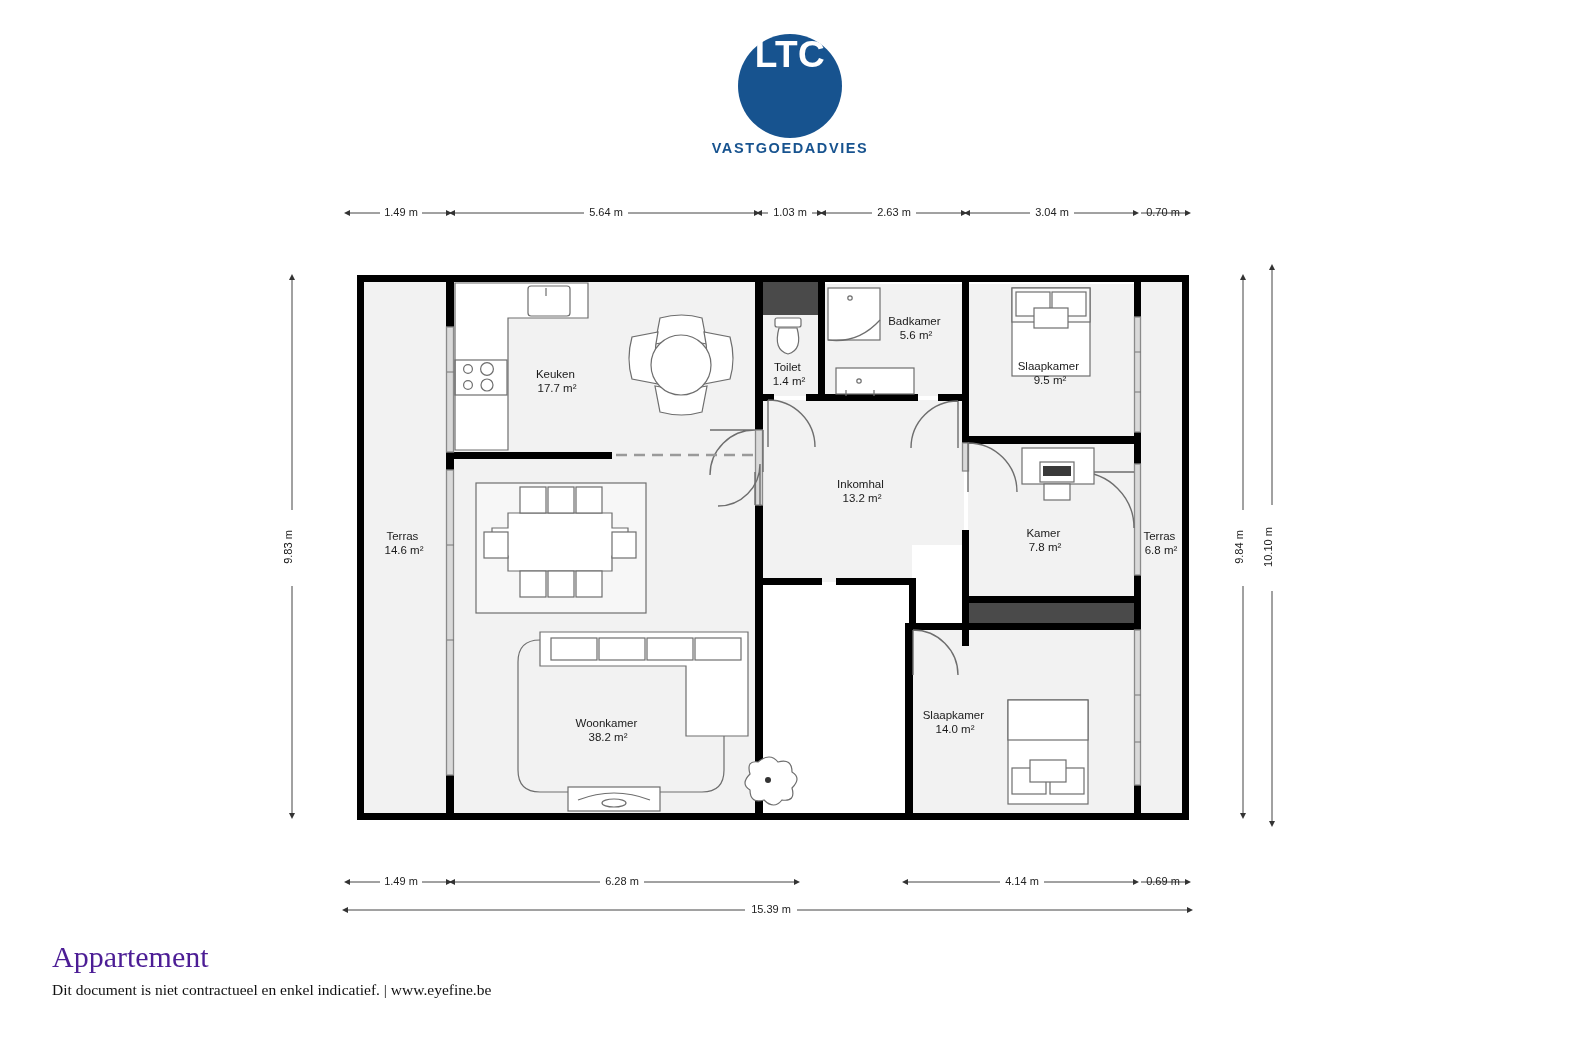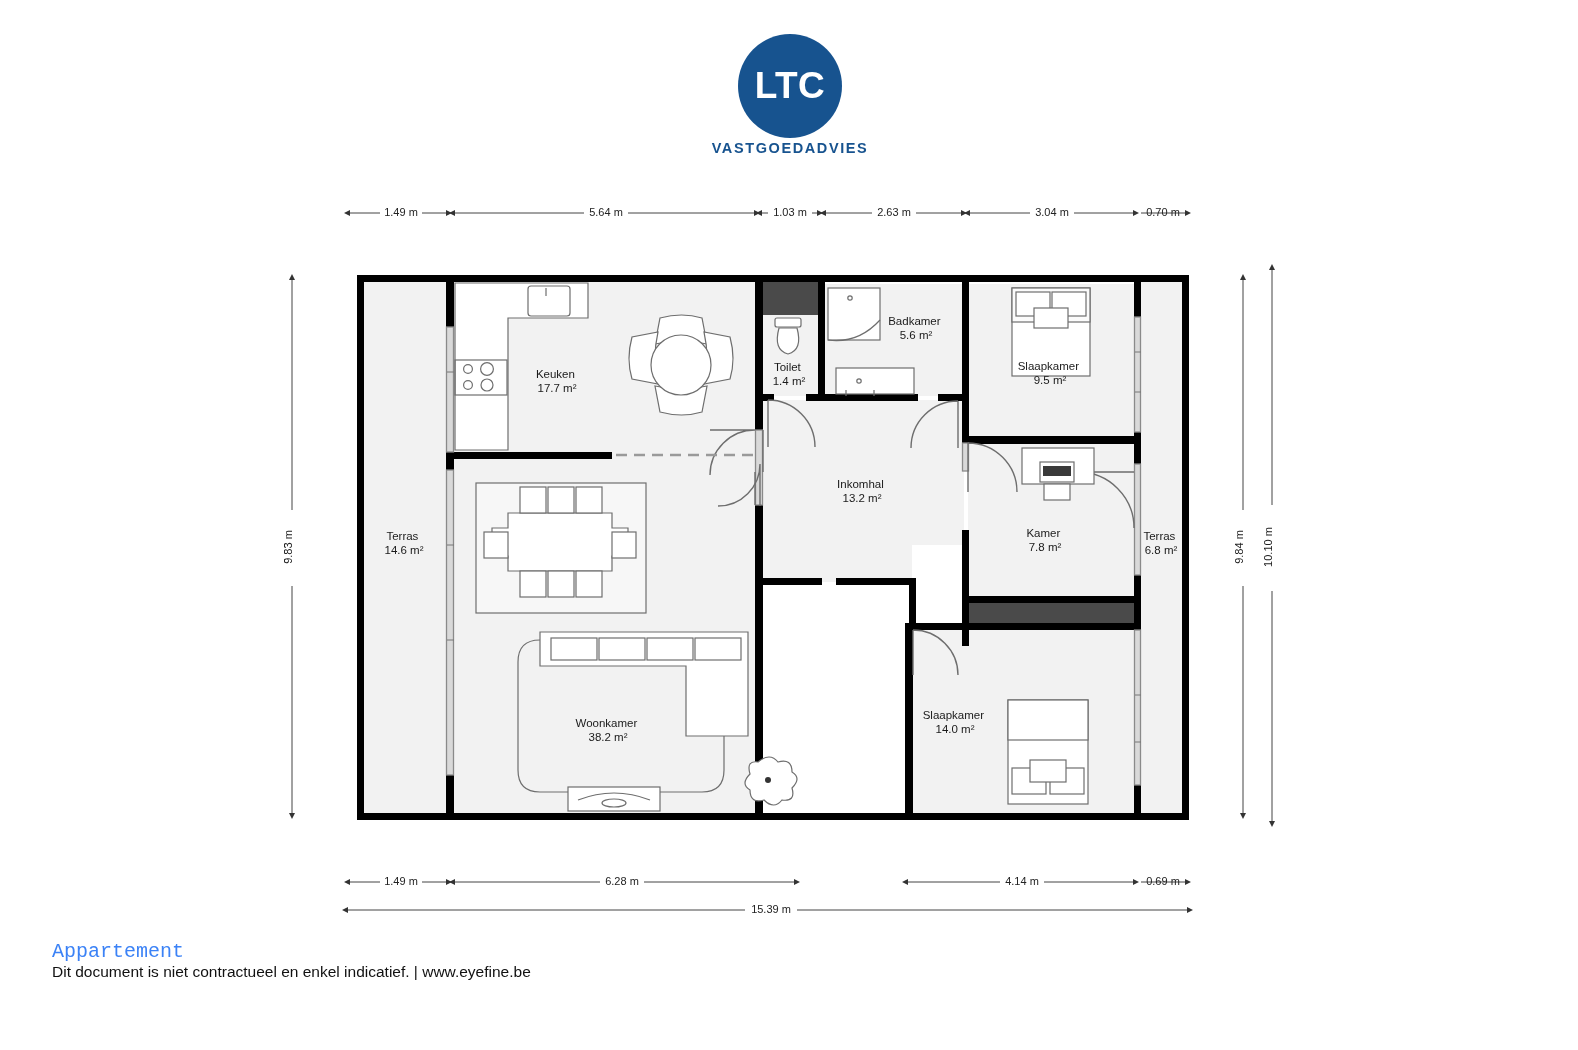--- a/index.html
+++ b/index.html
@@ -21,21 +21,21 @@
     position: absolute;
     left: 700px; top: 34px;
     width: 180px; height: 140px;
     text-align: center;
   }
   #logo-circle {
     width: 104px; height: 104px;
     border-radius: 50%;
     background: #17538f;
     margin: 0 auto;
-    display: flex; align-items: center; justify-content: center;
+    display: flex; align-items: flex-start; justify-content: center;
   }
   #logo-text {
     color: #ffffff;
     font-size: 37px;
     font-weight: bold;
     letter-spacing: 0.5px;
     font-family: "Liberation Sans", sans-serif;
   }
   #logo-sub {
     margin-top: 2px;
@@ -45,29 +45,30 @@
     letter-spacing: 1.6px;
     font-family: "Liberation Sans", sans-serif;
   }
 
   
   #plan-svg { position: absolute; left: 0; top: 0; }
 
   
   #footer { position: absolute; left: 52px; top: 940px; }
   #footer-title {
-    font-size: 20px;
-    color: #3b82f6;
-    font-family: Liberation Mono, monospace;
+    font-size: 30px;
+    color: #4c1d95;
+    font-family: Liberation Serif, serif;
     letter-spacing: 0px;
   }
   #footer-note {
     font-size: 15.5px;
     color: #111111;
-    font-family: Liberation Sans, sans-serif;
+    margin-top: 7px;
+    font-family: Liberation Serif, serif;
   }
 </style>
 </head>
 <body>
 
 <div id="page">
 
   <div id="logo-block">
     <div id="logo-circle">
       <span id="logo-text">LTC</span>

